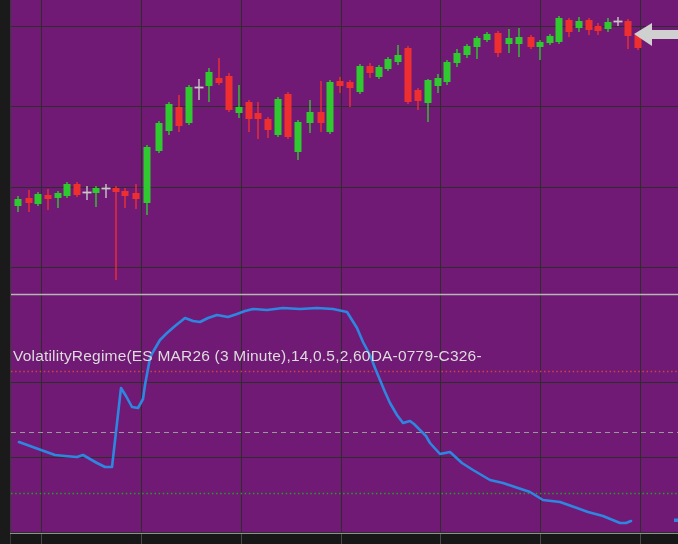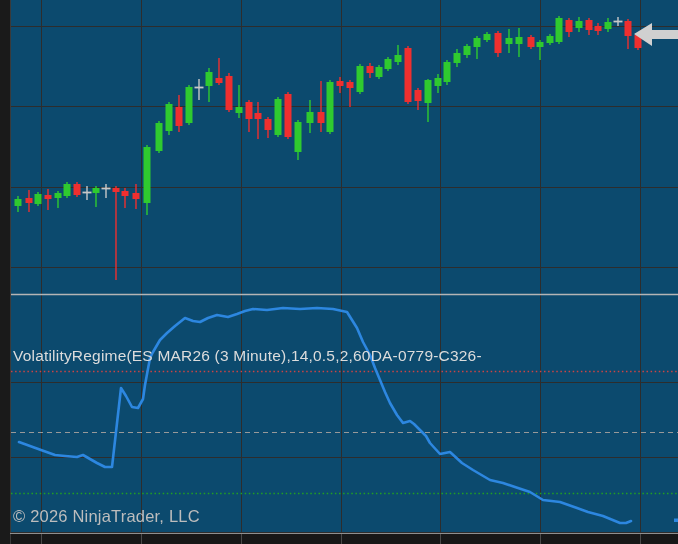--- a/index.html
+++ b/index.html
@@ -1,19 +1,19 @@
 <!DOCTYPE html>
 <html><head>
 <meta charset="utf-8">
 <style>
   html,body{margin:0;padding:0;background:#141414;}
   .stage{
     position:relative;
     width:678px;height:544px;
-    background:#0c4a6e;
+    background:#701a75;
     overflow:hidden;
     font-family:"Liberation Sans",sans-serif;
   }
   .stage svg{position:absolute;left:0;top:0;}
   .ind-label{
     position:absolute;left:13px;top:301px;
     font-size:15.5px;line-height:22px;
     color:#dcdcdc;letter-spacing:.2px;
     white-space:pre;
   }
@@ -192,14 +192,13 @@
         <line x1="540.5" y1="534" x2="540.5" y2="544" stroke="#4a4a4a"></line>
         <line x1="640.5" y1="534" x2="640.5" y2="544" stroke="#4a4a4a"></line>
       </g>
       <polygon points="634,34 652,23 652,30 678,30 678,39 652,39 652,46" fill="#d0d0d0"></polygon>
     </svg>
 
   <div class="ind-label">
     <div>VolatilityRegime(ES MAR26 (3 Minute),14,0.5,2,60DA-0779-C326-</div>
   </div>
 
-  <div class="copyright">© 2026 NinjaTrader, LLC</div>
 </div>
 
 </body></html>

